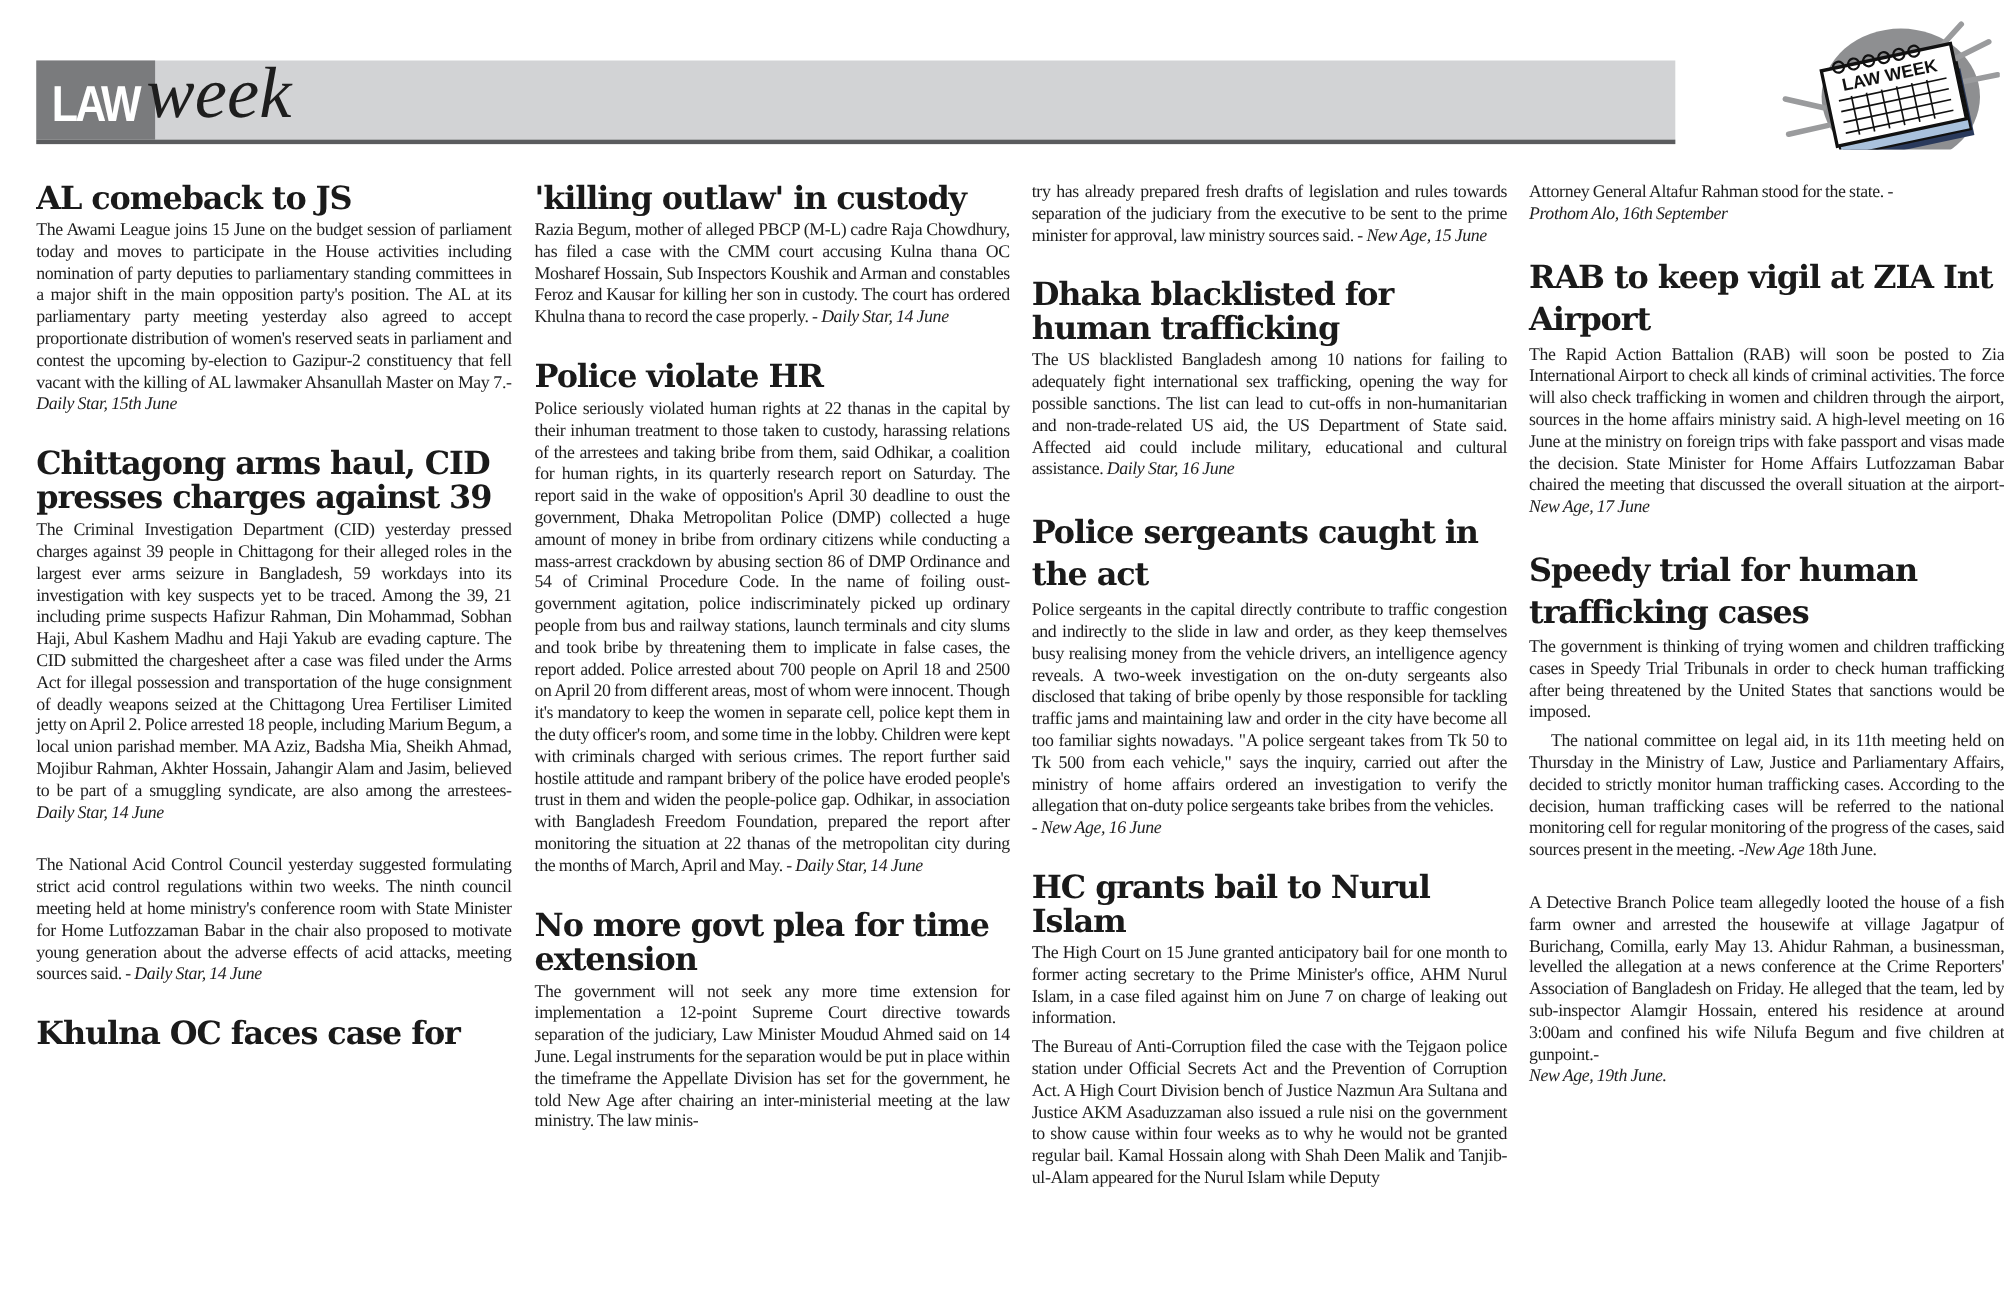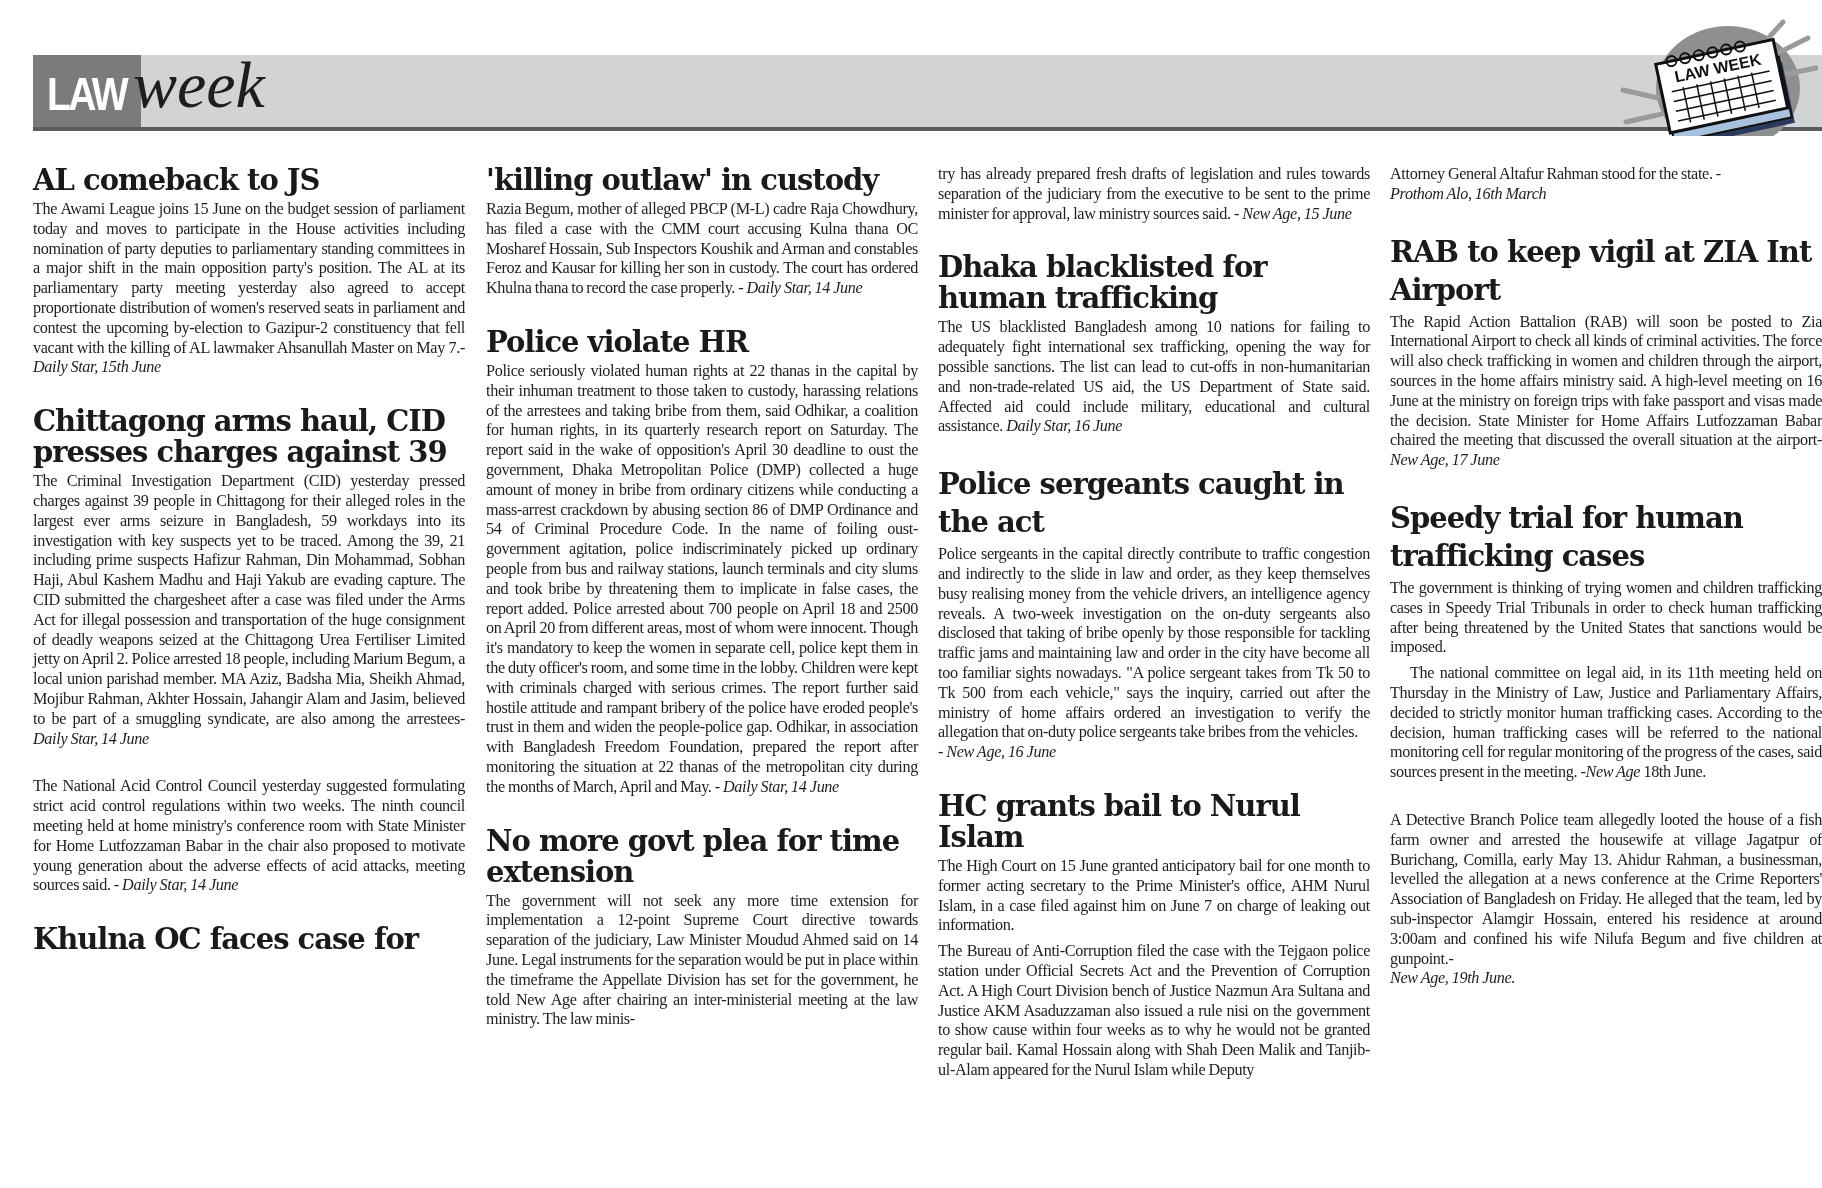--- a/index.html
+++ b/index.html
@@ -1,19 +1,19 @@
 <!DOCTYPE html>
 <html><head>
 <meta charset="utf-8">
 <style>
   html, body { margin: 0; padding: 0; background: #ffffff; }
   body { width: 1822px; height: 1188px; position: relative; overflow: hidden;
          font-family: "DejaVu Serif", "Liberation Serif", serif; color: #1e1e1e; }
 
-  .masthead { position: absolute; left: 33px; top: 55px; width: 1789px; height: 76px;
+  .masthead { position: absolute; left: 33px; top: 55px; width: 1490px; height: 76px;
               background: #d2d3d5; border-bottom: 4px solid #5b5c5e; box-sizing: border-box; }
   .law-box { position: absolute; left: 0; top: 0; width: 108px; height: 72px; background: #7a7b7d;
              display: flex; align-items: center; justify-content: center; }
   .law-text { font-family: "Liberation Sans", sans-serif; font-weight: bold; color: #ffffff;
               font-size: 46px; letter-spacing: -3px; transform: scaleX(0.85); margin-top: 6px; }
   .week-text { position: absolute; left: 100px; top: -8px; font-family: "Liberation Serif", serif;
                font-style: italic; font-size: 66px; color: #1e1e1e; }
 
   .calendar { position: absolute; left: 1618px; top: 18px; width: 200px; height: 118px; }
 
@@ -118,21 +118,21 @@
   </div>
   <div class="story">
     <h2 class="hl">HC grants bail to Nurul Islam</h2>
     <p class="body">The High Court on 15 June granted anticipatory bail for one month to former acting secretary to the Prime Minister's office, AHM Nurul Islam, in a case filed against him on June 7 on charge of leaking out information.</p>
     <p class="body" style="margin-top:6px">The Bureau of Anti-Corruption filed the case with the Tejgaon police station under Official Secrets Act and the Prevention of Corruption Act. A High Court Division bench of Justice Nazmun Ara Sultana and Justice AKM Asaduzzaman also issued a rule nisi on the government to show cause within four weeks as to why he would not be granted regular bail. Kamal Hossain along with Shah Deen Malik and Tanjib-ul-Alam appeared for the Nurul Islam while Deputy</p>
   </div>
 </div>
 
 <div class="col col4">
   <div class="story">
-    <p class="body"><span>Attorney General Altafur Rahman stood for the state. -</span><br><span class="src">Prothom Alo, 16th March</span></p>
+    <p class="body"><span>Attorney General Altafur Rahman stood for the state. -</span><br><span class="src">Prothom Alo, 16th September</span></p>
   </div>
   <div class="story">
     <h2 class="hl tall">RAB to keep vigil at ZIA Int Airport</h2>
     <p class="body"><span>The Rapid Action Battalion (RAB) will soon be posted to Zia International Airport to check all kinds of criminal activities. The force will also check trafficking in women and children through the airport, sources in the home affairs ministry said. A high-level meeting on 16 June at the ministry on foreign trips with fake passport and visas made the decision. State Minister for Home Affairs Lutfozzaman Babar chaired the meeting that discussed the overall situation at the airport-</span> <span class="src">New Age, 17 June</span></p>
   </div>
   <div class="story">
     <h2 class="hl tall">Speedy trial for human trafficking cases</h2>
     <p class="body">The government is thinking of trying women and children trafficking cases in Speedy Trial Tribunals in order to check human trafficking after being threatened by the United States that sanctions would be imposed.</p>
     <p class="body indent"><span>The national committee on legal aid, in its 11th meeting held on Thursday in the Ministry of Law, Justice and Parliamentary Affairs, decided to strictly monitor human trafficking cases. According to the decision, human trafficking cases will be referred to the national monitoring cell for regular monitoring of the progress of the cases, said sources present in the meeting. -</span><span class="src">New Age</span><span> 18th June.</span></p>
   </div>

